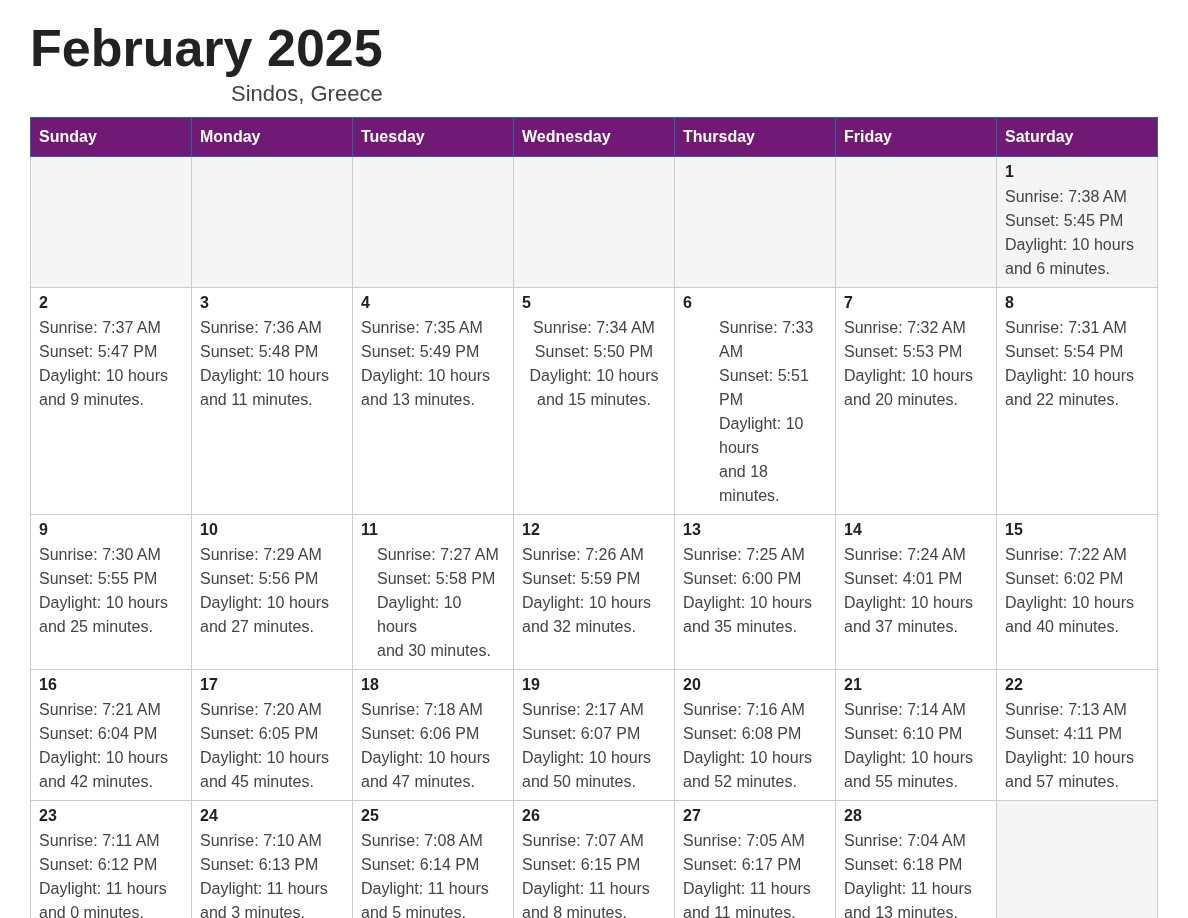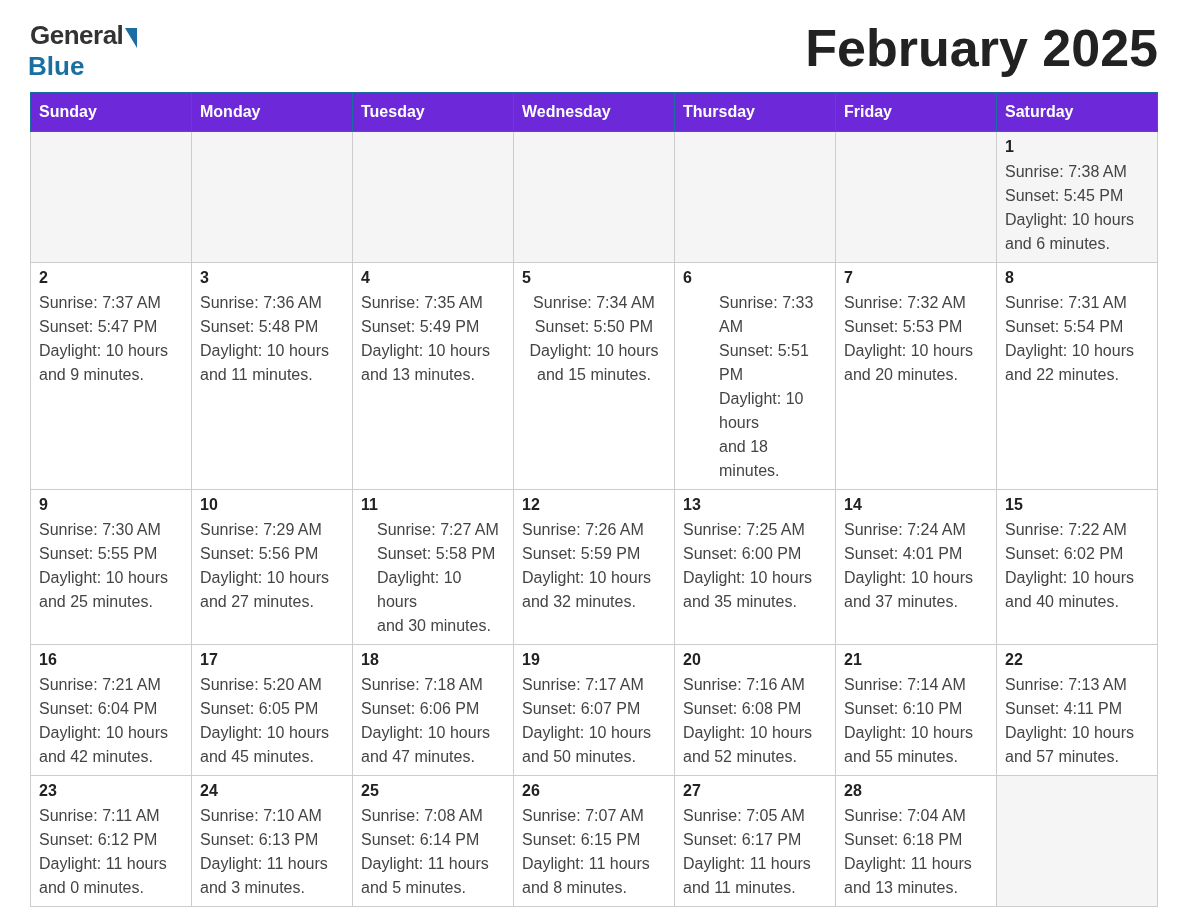--- a/index.html
+++ b/index.html
@@ -59,21 +59,21 @@
       font-size: 22px;
       color: #444;
       margin-top: 4px;
     }
     table {
       width: 100%;
       border-collapse: collapse;
       table-layout: fixed;
     }
     thead th {
-      background-color: #6d28d9;
+      background-color: #701a75;
       color: #fff;
       font-size: 16px;
       font-weight: bold;
       padding: 10px 8px;
       text-align: left;
       border: 1px solid #1a6fa0;
     }
     tbody td {
       vertical-align: top;
       border: 1px solid #ccc;
@@ -98,29 +98,23 @@
       background-color: #f5f5f5;
     }
     .empty-cell {
       background-color: #f5f5f5;
     }
   </style>
 </head>
 <body>
 
 <div class="header">
-  <div class="logo">
-    <div class="logo-top">
-      <span class="logo-general">General</span>
-      <div class="logo-triangle"></div>
-    </div>
-    <span class="logo-blue">Blue</span>
-  </div>
   <div class="title-block">
     <div class="month-title">February 2025</div>
+    <div class="location">Sindos, Greece</div>
   </div>
 </div>
 
 <table>
   <thead>
     <tr>
     <th>Sunday</th>
         <th>Monday</th>
         <th>Tuesday</th>
         <th>Wednesday</th>
@@ -250,35 +244,35 @@
       <tr>
         <td>
           <span class="day-num">16</span>
           <div class="day-info" style="white-space: pre-line;">Sunrise: 7:21 AM
 Sunset: 6:04 PM
 Daylight: 10 hours
 and 42 minutes.</div>
         </td>
         <td>
           <span class="day-num">17</span>
-          <div class="day-info" style="white-space: pre-line;">Sunrise: 5:20 AM
+          <div class="day-info" style="white-space: pre-line;">Sunrise: 7:20 AM
 Sunset: 6:05 PM
 Daylight: 10 hours
 and 45 minutes.</div>
         </td>
         <td>
           <span class="day-num">18</span>
           <div class="day-info" style="white-space: pre-line;">Sunrise: 7:18 AM
 Sunset: 6:06 PM
 Daylight: 10 hours
 and 47 minutes.</div>
         </td>
         <td>
           <span class="day-num">19</span>
-          <div class="day-info" style="white-space: pre-line;">Sunrise: 7:17 AM
+          <div class="day-info" style="white-space: pre-line;">Sunrise: 2:17 AM
 Sunset: 6:07 PM
 Daylight: 10 hours
 and 50 minutes.</div>
         </td>
         <td>
           <span class="day-num">20</span>
           <div class="day-info" style="white-space: pre-line;">Sunrise: 7:16 AM
 Sunset: 6:08 PM
 Daylight: 10 hours
 and 52 minutes.</div>

